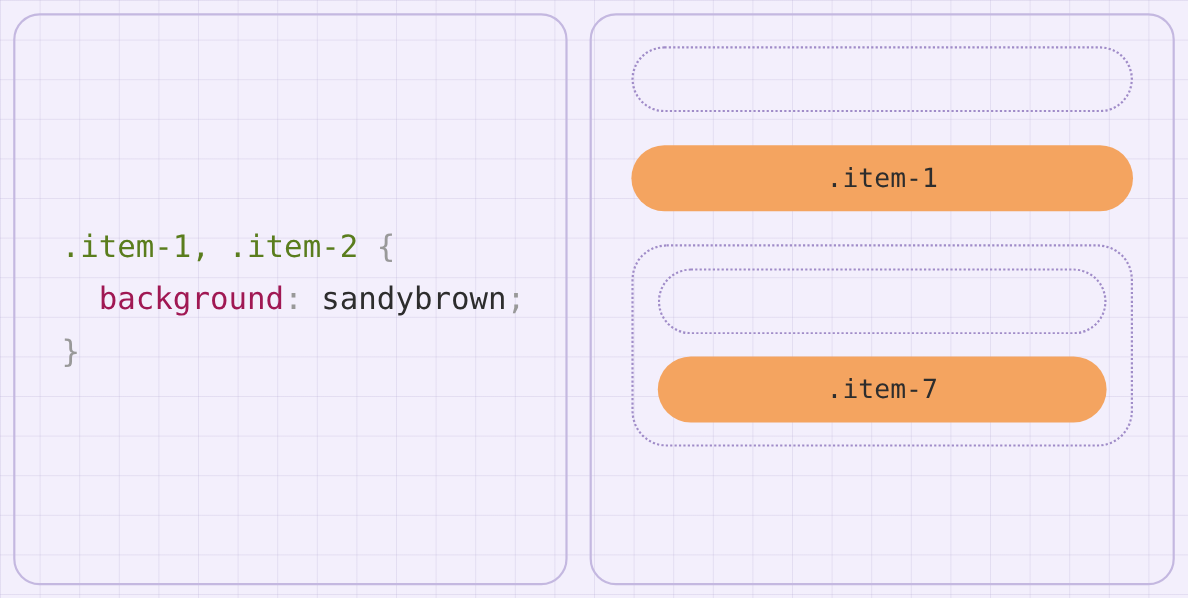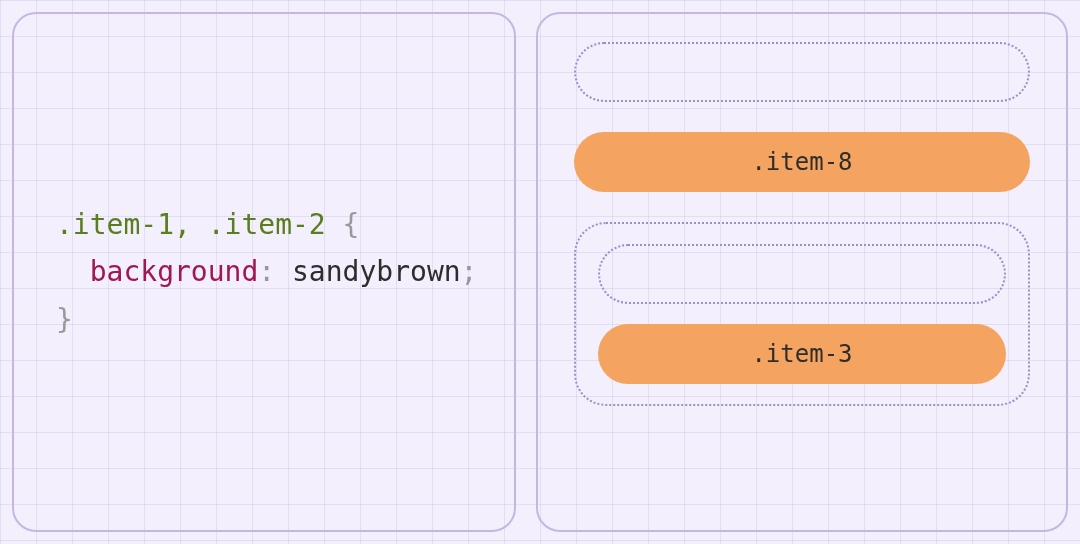--- a/index.html
+++ b/index.html
@@ -88,21 +88,21 @@
 
 <div class="panel code-panel">
   <pre class="codeblock"><span class="tok-sel">.item-1, .item-2</span> <span class="tok-brace">{</span>
   <span class="tok-prop">background</span><span class="tok-colon">:</span> <span class="tok-val">sandybrown</span><span class="tok-semi">;</span>
 <span class="tok-brace">}</span></pre>
 </div>
 
 <div class="panel demo-panel">
   <div class="ghost-pill"></div>
   <div class="filled-pill">
-    <span>.item-8</span>
+    <span>.item-1</span>
   </div>
   <div class="inner-box">
     <div class="ghost-pill"></div>
     <div class="filled-pill">
-      <span>.item-3</span>
+      <span>.item-7</span>
     </div>
   </div>
 </div>
 
 </body></html>

